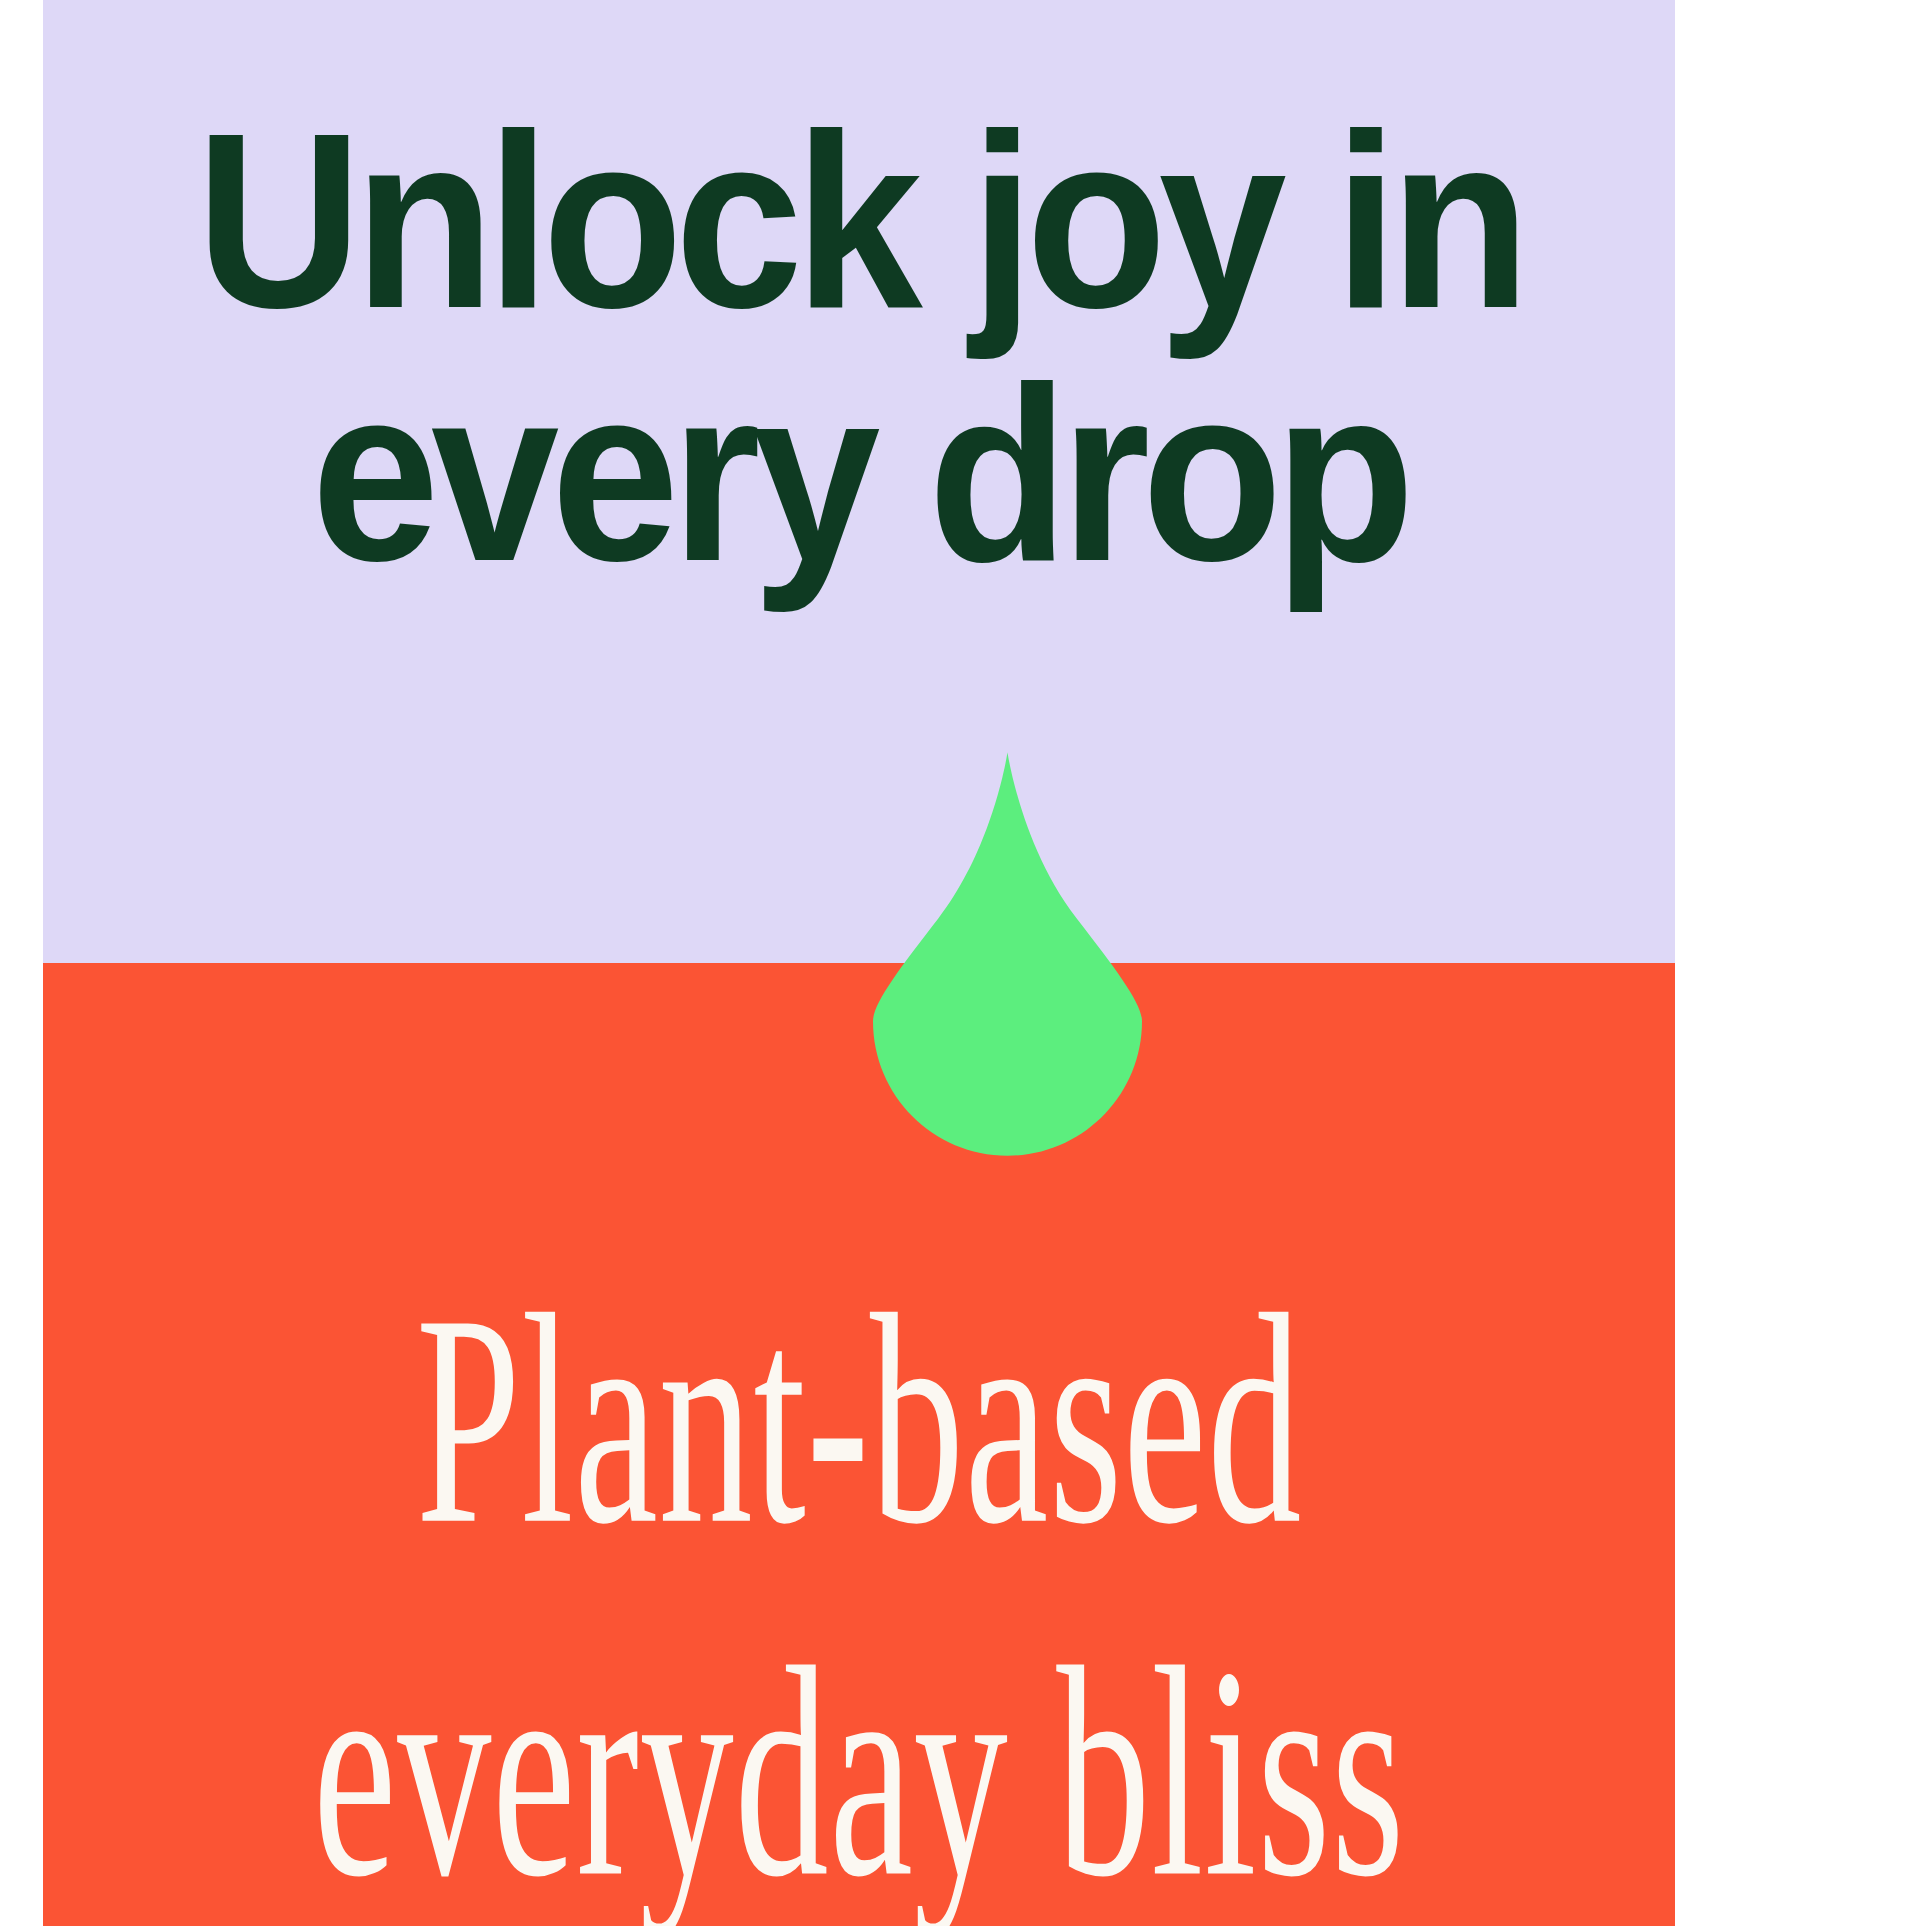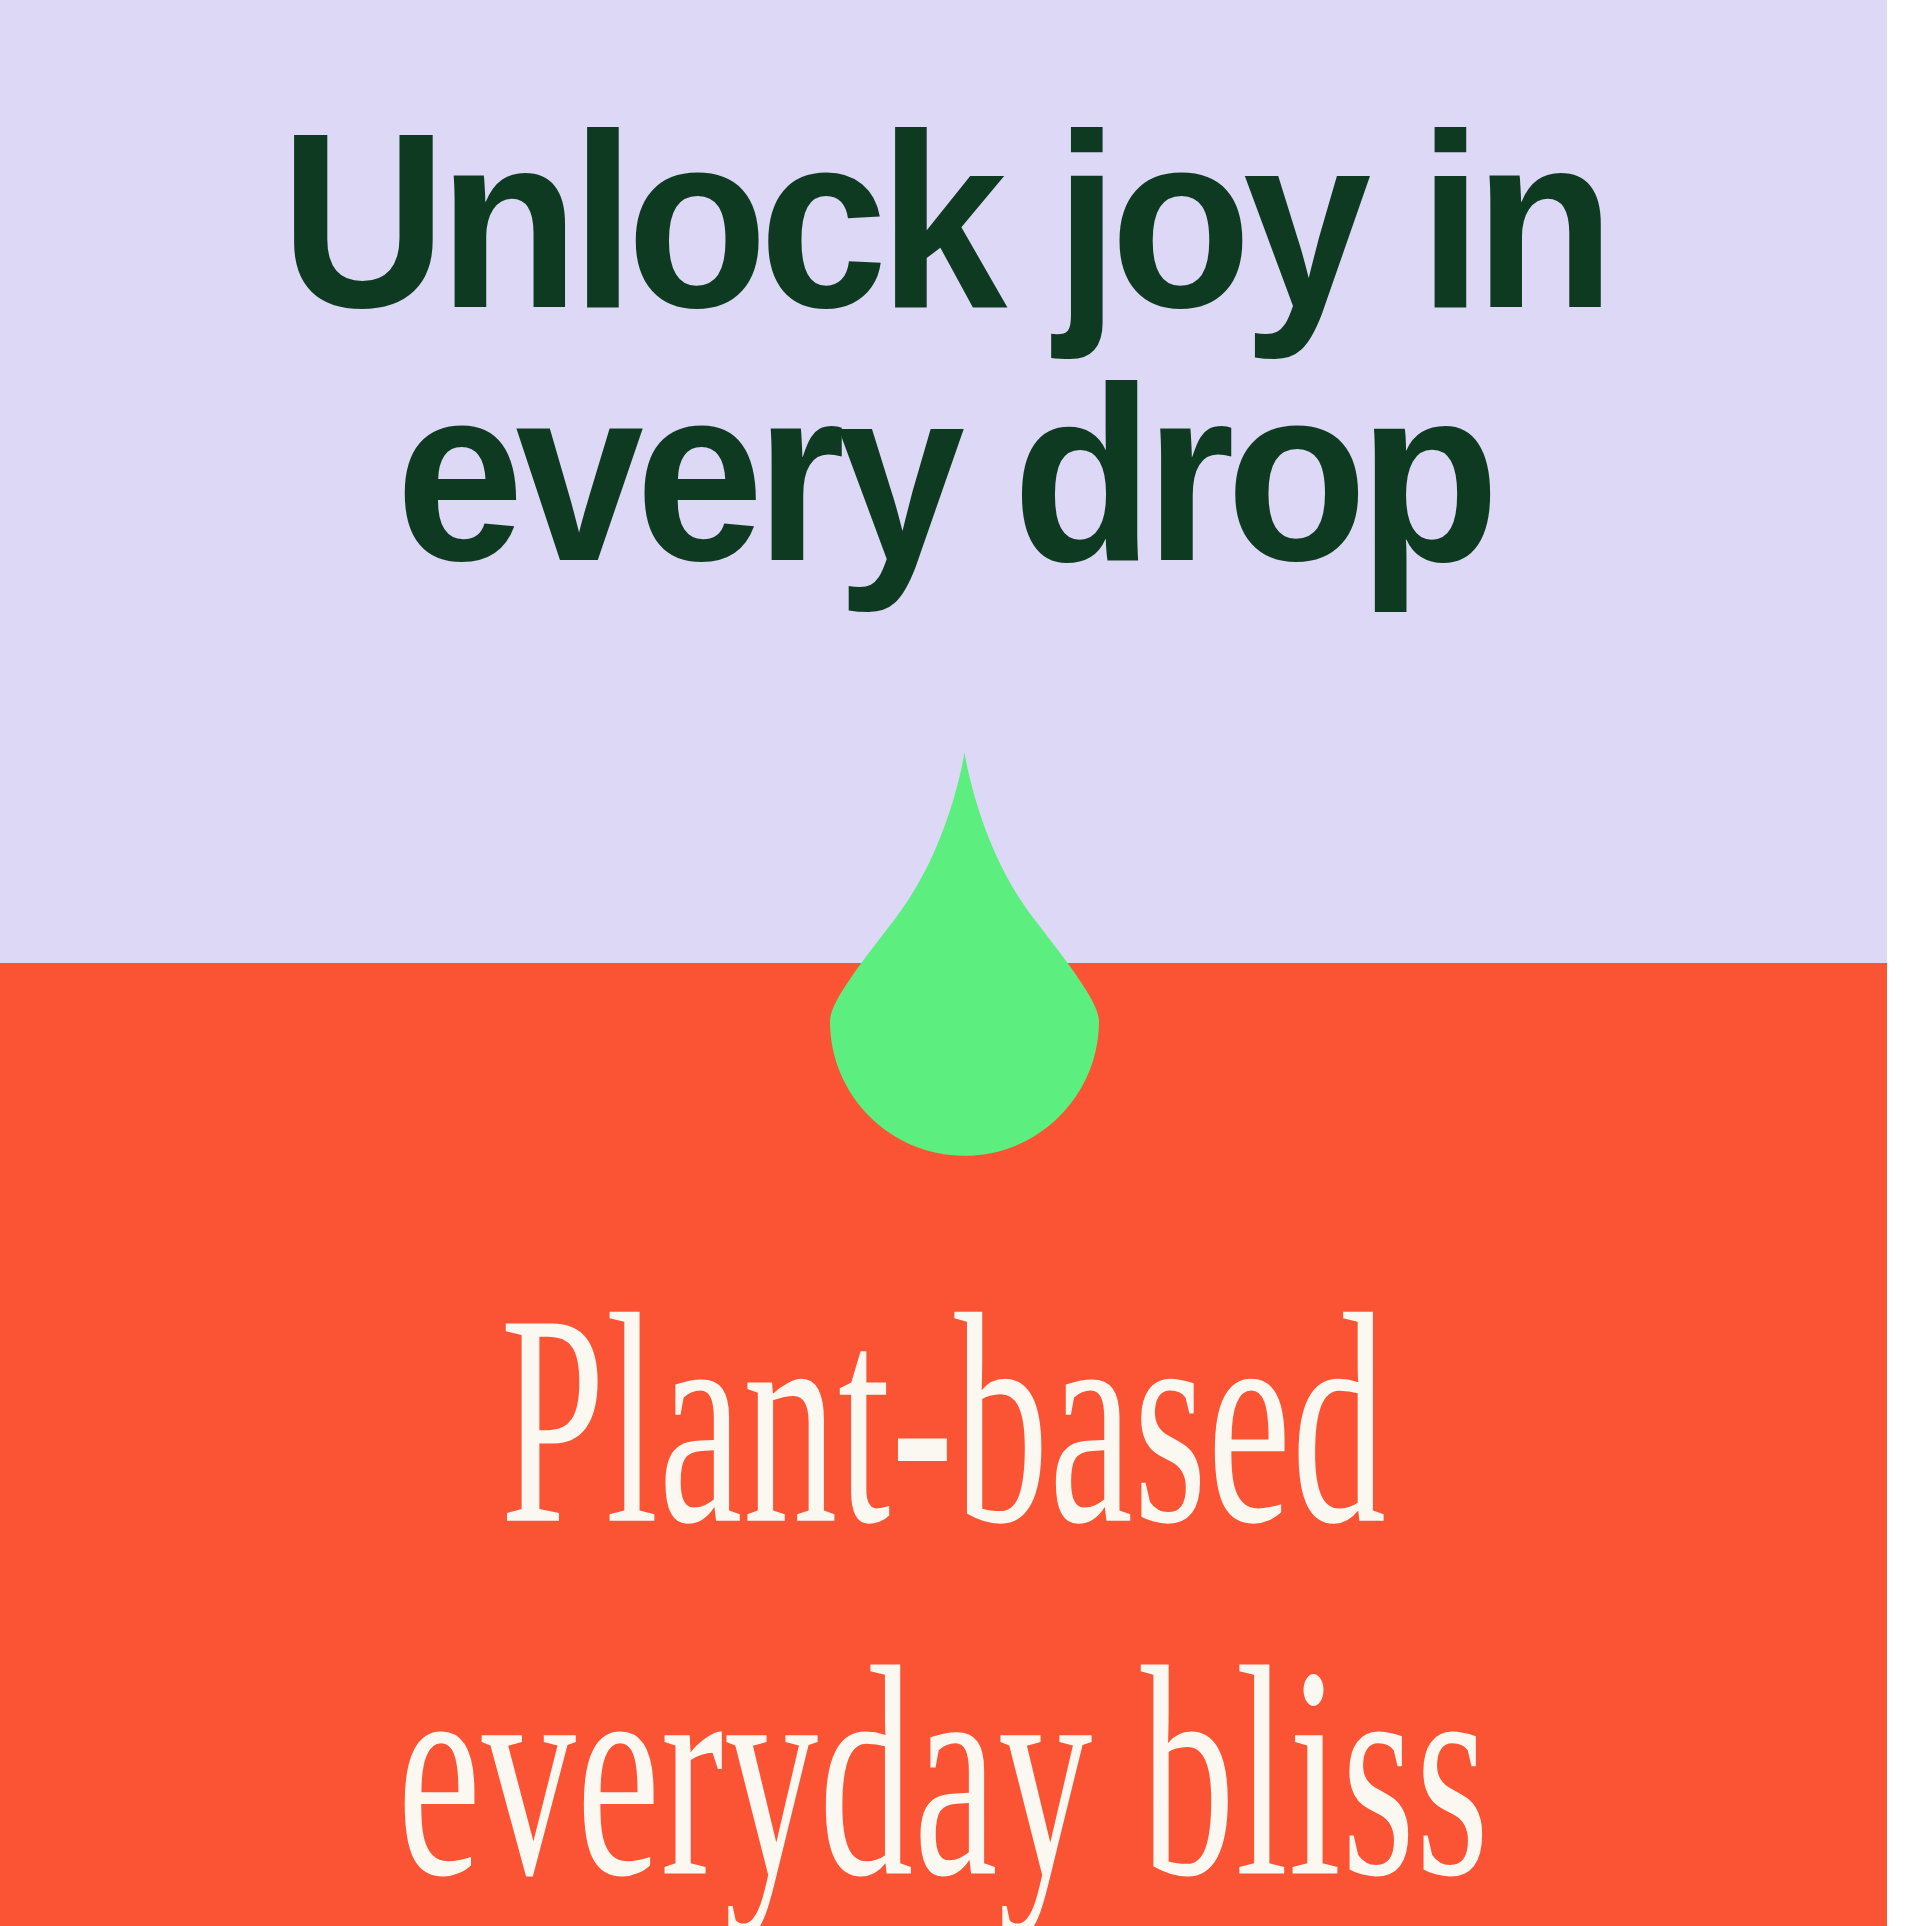--- a/index.html
+++ b/index.html
@@ -3,24 +3,25 @@
 <meta charset="utf-8">
 <style>
   html, body {
     margin: 0;
     padding: 0;
     background: #ffffff;
   }
 
   #poster {
     position: relative;
-    width: 1887px;
+    width: 1632px;
     height: 1927px;
     overflow: hidden;
     font-family: "Liberation Sans", sans-serif;
+    margin-left: 43px;
   }
 
   
   .band {
     position: absolute;
     left: 0;
     width: 100%;
   }
   .band-top {
     top: 0;

